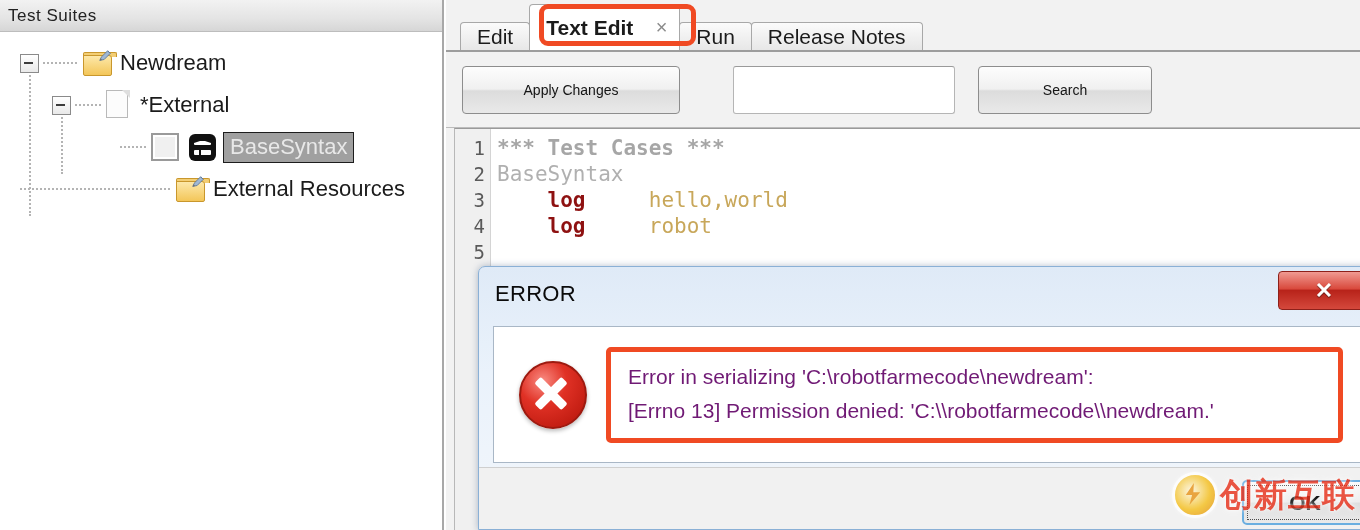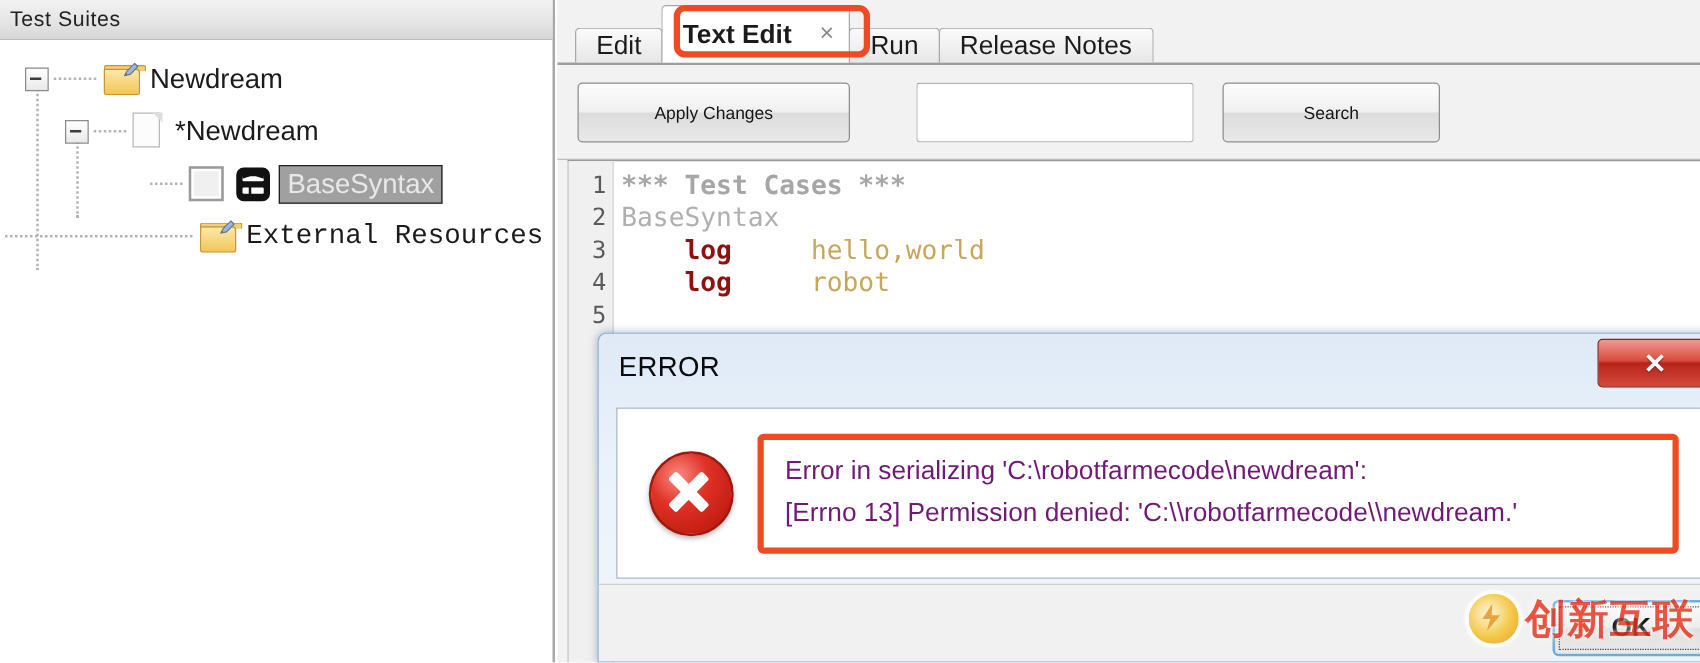--- a/index.html
+++ b/index.html
@@ -48,21 +48,21 @@
   .tree-row {
     display: flex;
     align-items: center;
     height: 42px;
     position: relative;
     white-space: nowrap;
   }
   .tree-row.indent1 { padding-left: 20px; }
   .tree-row.indent2 { padding-left: 52px; }
   .tree-row.indent3 { padding-left: 120px; }
-  .tree-row.indent1b { padding-left: 4px; font-family: Liberation Mono, monospace; }
+  .tree-row.indent1b { padding-left: 20px; }
 
   .expander {
     width: 17px; height: 17px;
     border: 1px solid #8a8a8a;
     background: linear-gradient(to bottom,#ffffff,#e9e9e9);
     position: relative;
     flex: 0 0 auto;
     margin-right: 4px;
   }
   .expander::before {
@@ -500,21 +500,21 @@
       <span class="node-label">Newdream</span>
     </div>
 
     <div class="tree-row indent2">
       <span class="expander"></span>
       <span class="dots w2"></span>
       <span class="doc-icon">
         <span class="page"></span>
         <span class="fold"></span>
       </span>
-      <span class="node-label">*Newdream</span>
+      <span class="node-label">*External</span>
     </div>
 
     <div class="tree-row indent3">
       <span class="dots w3"></span>
       <span class="tree-checkbox"></span>
       <span class="robot-icon">
         <span class="eyes"></span>
         <span class="mouth"></span>
       </span>
       <span class="node-label selected">BaseSyntax</span>

